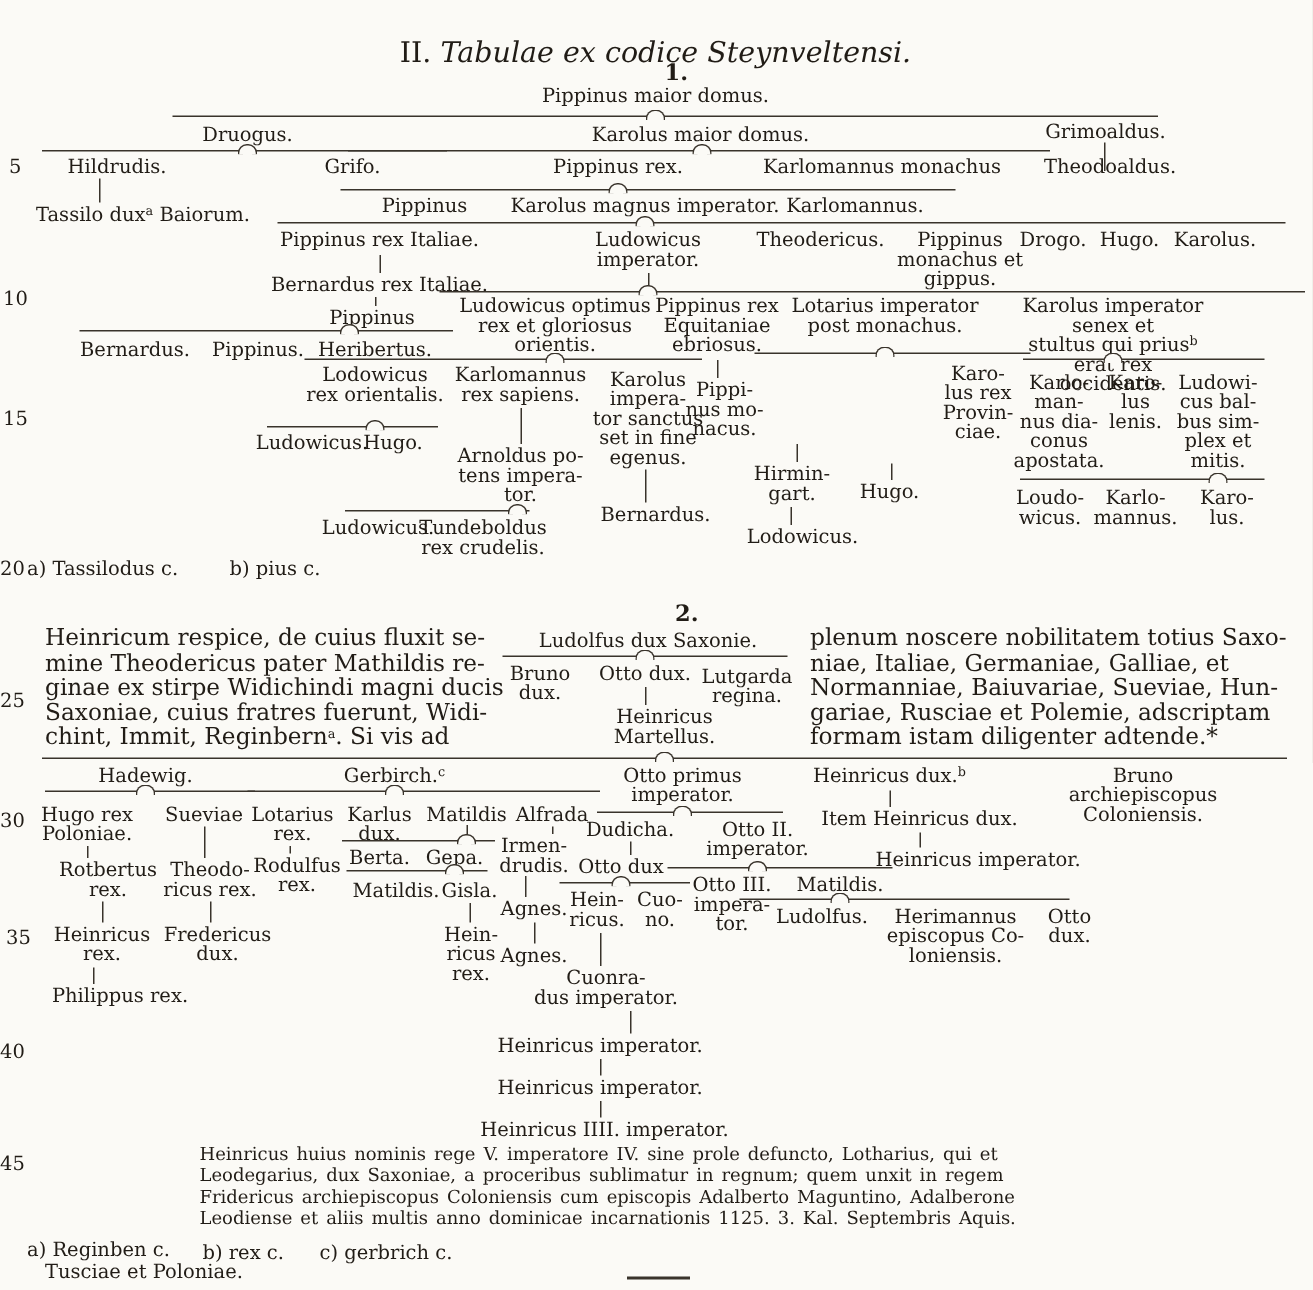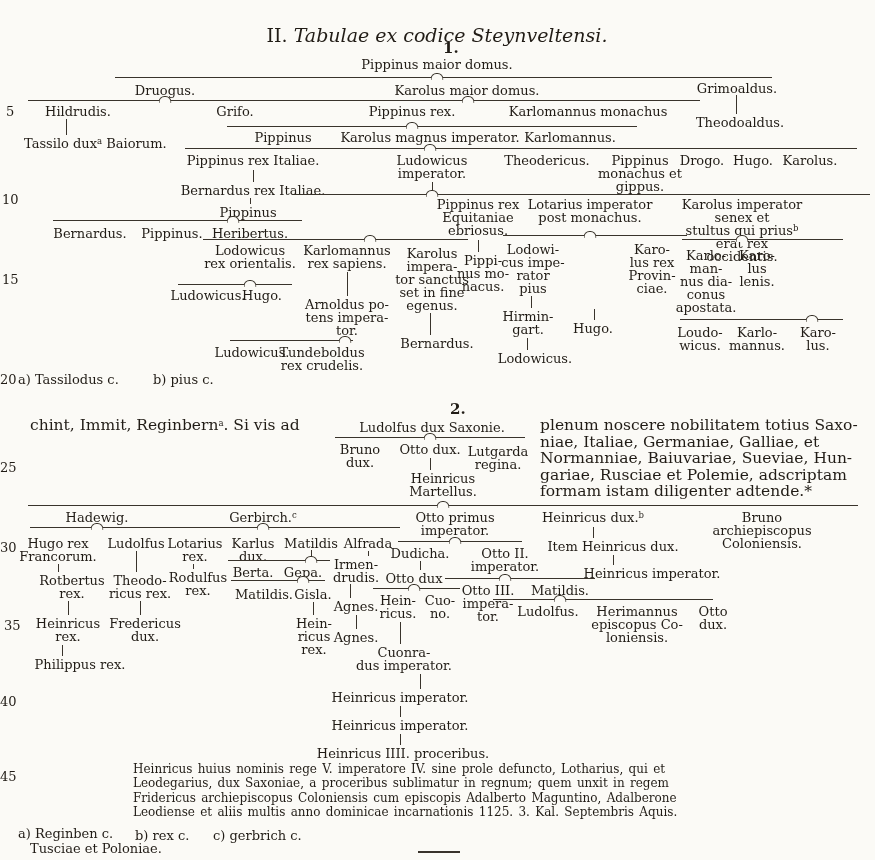--- a/index.html
+++ b/index.html
@@ -52,21 +52,21 @@
       <b style="left:137px"></b>
     </div>
   <div class="br" style="left:232px;top:100px;width:468px">
       <b style="left:236px"></b>
     </div>
   <div class="vl" style="left:736px;top:95px;height:19px"></div>
   <div class="n" style="left:78px;top:105px">Hildrudis.</div>
   <div class="n" style="left:235px;top:105px">Grifo.</div>
   <div class="n" style="left:412px;top:105px">Pippinus rex.</div>
   <div class="n" style="left:588px;top:105px">Karlomannus monachus</div>
-  <div class="n" style="left:740px;top:116px">Theodoaldus.</div>
+  <div class="n" style="left:740px;top:105px">Theodoaldus.</div>
   <div class="vl" style="left:66px;top:119px;height:16px"></div>
   <div class="n L" style="left:24px;top:137px"><span>Tassilo dux</span><sup>a</sup><span> Baiorum.</span></div>
   <div class="br" style="left:227px;top:126px;width:410px">
       <b style="left:185px"></b>
     </div>
   <div class="n" style="left:283px;top:131px">Pippinus</div>
   <div class="n" style="left:430px;top:131px">Karolus magnus imperator.</div>
   <div class="n" style="left:570px;top:131px">Karlomannus.</div>
   <div class="br" style="left:185px;top:148px;width:672px">
       <b style="left:245px"></b>
@@ -82,20 +82,23 @@
   <div class="n" style="left:753px;top:154px">Hugo.</div>
   <div class="n" style="left:810px;top:154px">Karolus.</div>
   <div class="vl" style="left:253px;top:170px;height:12px"></div>
   <div class="n" style="left:253px;top:184px">Bernardus rex Italiae.</div>
   <div class="vl" style="left:432px;top:182px;height:10px"></div>
   <div class="vl" style="left:250px;top:198px;height:6px"></div>
   <div class="n" style="left:248px;top:206px">Pippinus</div>
   <div class="br" style="left:293px;top:194px;width:577px">
       <b style="left:139px"></b>
     </div>
+  <div class="n" style="left:370px;top:198px">Ludowicus optimus
+rex et gloriosus
+orientis.</div>
   <div class="n" style="left:590px;top:198px">Lotarius imperator
 post monachus.</div>
   <div class="n" style="left:478px;top:198px">Pippinus rex
 Equitaniae
 ebriosus.</div>
   <div class="n" style="left:742px;top:198px"><div>Karolus imperator senex et</div><div><span>stultus qui prius</span><sup>b</sup><span> erat rex</span></div><div>occidentis.</div></div>
   <div class="br" style="left:53px;top:220px;width:249px">
       <b style="left:180px"></b>
     </div>
   <div class="n" style="left:90px;top:227px">Bernardus.</div>
@@ -113,39 +116,40 @@
 tor sanctus
 set in fine
 egenus.</div>
   <div class="vl" style="left:478px;top:240px;height:12px"></div>
   <div class="n" style="left:483px;top:254px">Pippi-
 nus mo-
 nacus.</div>
   <div class="br" style="left:503px;top:235px;width:184px">
       <b style="left:87px"></b>
     </div>
-  <div class="n" style="left:533px;top:243px">Lodowi-
-cus impe-
-rator
-pius</div>
   <div class="n" style="left:652px;top:243px">Karo-
 lus rex
 Provin-
 ciae.</div>
   <div class="br" style="left:682px;top:239px;width:161px">
       <b style="left:60px"></b>
     </div>
   <div class="n" style="left:706px;top:249px">Karlo-
 man-
 nus dia-
 conus
 apostata.</div>
   <div class="n" style="left:757px;top:249px">Karo-
 lus
 lenis.</div>
+  <div class="n" style="left:812px;top:249px">Ludowi-
+cus bal-
+bus sim-
+plex et
+mitis.</div>
   <div class="br" style="left:178px;top:284px;width:114px">
       <b style="left:72px"></b>
     </div>
   <div class="n" style="left:208px;top:289px">Ludowicus.</div>
   <div class="n" style="left:262px;top:289px">Hugo.</div>
   <div class="vl" style="left:347px;top:272px;height:24px"></div>
   <div class="n" style="left:347px;top:298px">Arnoldus po-
 tens impera-
 tor.</div>
   <div class="vl" style="left:531px;top:296px;height:12px"></div>
@@ -171,21 +175,25 @@
   <div class="n" style="left:757px;top:326px">Karlo-
 mannus.</div>
   <div class="n" style="left:818px;top:326px">Karo-
 lus.</div>
 
   <div class="fn" style="left:18px;top:372px">a) Tassilodus c.</div>
   <div class="fn" style="left:153px;top:372px">b) pius c.</div>
 
   <div class="secnum" style="left:450px;top:400px">2.</div>
 
-  <div class="para L" style="left:30px;top:417px;width:320px"><span>chint, Immit, Reginbern</span><sup>a</sup><span>. Si vis ad</span></div>
+  <div class="para L" style="left:30px;top:417px;width:320px"><span>Heinricum respice, de cuius fluxit se-
+mine Theodericus pater Mathildis re-
+ginae ex stirpe Widichindi magni ducis
+Saxoniae, cuius fratres fuerunt, Widi-
+</span><span>chint, Immit, Reginbern</span><sup>a</sup><span>. Si vis ad</span></div>
   <div class="para L" style="left:540px;top:417px;width:322px">plenum noscere nobilitatem totius Saxo-
 niae, Italiae, Germaniae, Galliae, et
 Normanniae, Baiuvariae, Sueviae, Hun-
 gariae, Rusciae et Polemie, adscriptam
 formam istam diligenter adtende.*</div>
 
   <div class="n" style="left:432px;top:421px">Ludolfus dux Saxonie.</div>
   <div class="br" style="left:335px;top:437px;width:190px">
       <b style="left:95px"></b>
     </div>
@@ -209,22 +217,22 @@
   <div class="n" style="left:762px;top:511px">Bruno archiepiscopus
 Coloniensis.</div>
 
   <div class="br" style="left:30px;top:527px;width:140px">
       <b style="left:67px"></b>
     </div>
   <div class="br" style="left:165px;top:527px;width:235px">
       <b style="left:98px"></b>
     </div>
   <div class="n" style="left:58px;top:537px">Hugo rex
-Francorum.</div>
-  <div class="n" style="left:136px;top:537px">Ludolfus</div>
+Poloniae.</div>
+  <div class="n" style="left:136px;top:537px">Sueviae</div>
   <div class="n" style="left:195px;top:537px">Lotarius
 rex.</div>
   <div class="n" style="left:253px;top:537px">Karlus
 dux.</div>
   <div class="n" style="left:311px;top:537px">Matildis</div>
   <div class="n" style="left:368px;top:537px">Alfrada</div>
   <div class="br" style="left:398px;top:541px;width:124px">
       <b style="left:57px"></b>
     </div>
   <div class="n" style="left:420px;top:547px">Dudicha.</div>
@@ -302,21 +310,21 @@
   <div class="vl" style="left:400px;top:622px;height:22px"></div>
   <div class="n" style="left:404px;top:646px">Cuonra-
 dus imperator.</div>
   <div class="vl" style="left:62px;top:645px;height:11px"></div>
   <div class="n" style="left:80px;top:658px">Philippus rex.</div>
   <div class="vl" style="left:420px;top:674px;height:15px"></div>
   <div class="n" style="left:400px;top:691px">Heinricus imperator.</div>
   <div class="vl" style="left:400px;top:706px;height:11px"></div>
   <div class="n" style="left:400px;top:719px">Heinricus imperator.</div>
   <div class="vl" style="left:400px;top:734px;height:11px"></div>
-  <div class="n" style="left:403px;top:747px">Heinricus IIII. proceribus.</div>
+  <div class="n" style="left:403px;top:747px">Heinricus IIII. imperator.</div>
 
   <div class="bpara L" style="left:133px;top:762px;width:618px">Heinricus huius nominis rege V. imperatore IV. sine prole defuncto, Lotharius, qui et
 Leodegarius, dux Saxoniae, a proceribus sublimatur in regnum; quem unxit in regem
 Fridericus archiepiscopus Coloniensis cum episcopis Adalberto Maguntino, Adalberone
 Leodiense et aliis multis anno dominicae incarnationis 1125. 3. Kal. Septembris Aquis.</div>
 
   <div class="fn" style="left:18px;top:826px">a) Reginben c.</div>
   <div class="fn" style="left:135px;top:828px">b) rex c.</div>
   <div class="fn" style="left:213px;top:828px">c) gerbrich c.</div>
   <div class="fn" style="left:30px;top:841px">Tusciae et Poloniae.</div>

